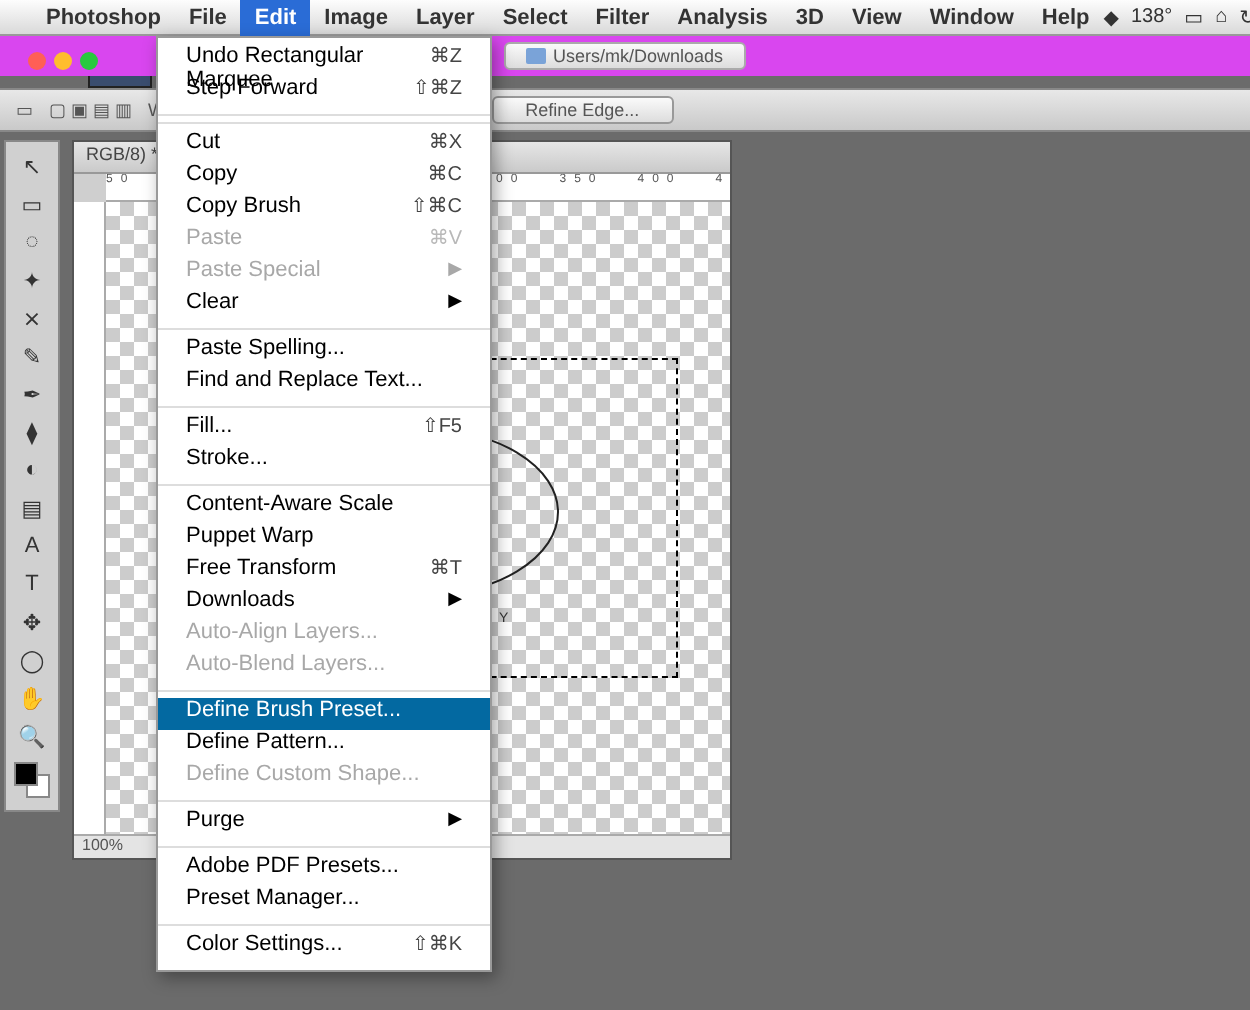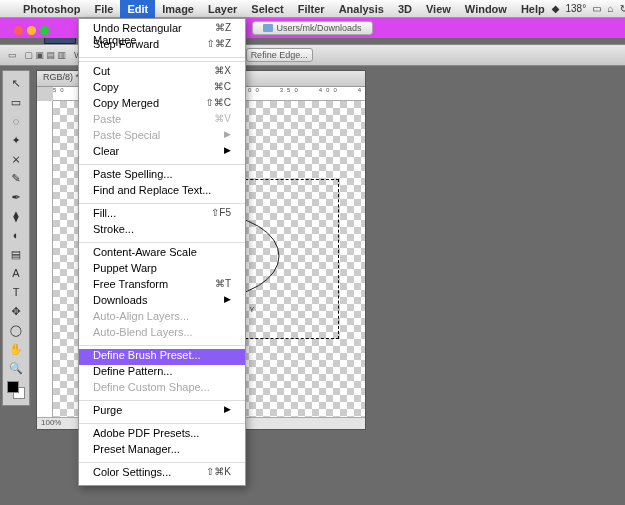--- a/index.html
+++ b/index.html
@@ -15,21 +15,21 @@
 
 .ps-app { position: absolute; top: 22px; left: 8px; width: 32px; height: 22px; background: #3a4d6f; border: 1px solid #222; border-radius: 4px 4px 0 0; display: flex; align-items: center; justify-content: center; color: #9cc; font-size: 10px; font-style: italic; font-weight: bold; }
 .traffic { position: absolute; top: 26px; left: 14px; display: flex; gap: 4px; z-index: 50; }
 .traffic span { width: 9px; height: 9px; border-radius: 50%; display: block; }
 .tr-r { background: #ff5f56; } .tr-y { background: #ffbd2e; } .tr-g { background: #27c93f; }
 
 
 .optbar { position: absolute; top: 44px; left: 0; right: 0; height: 22px; background: linear-gradient(#e8e8e8,#c9c9c9); border-top: 1px solid #888; border-bottom: 1px solid #888; display: flex; align-items: center; font-size: 9px; color: #555; gap: 8px; padding: 0 8px; z-index: 20; }
 .optbar .fld { display: flex; align-items: center; gap: 3px; }
 .optbar .finput { width: 40px; height: 14px; background: #fff; border: 1px solid #aaa; }
-.optbar .btn { padding: 1px 4px; background: linear-gradient(#fafafa,#ddd); border: 1px solid #999; border-radius: 3px; font-size: 9px; }
+.optbar .btn { padding: 1px 16px; background: linear-gradient(#fafafa,#ddd); border: 1px solid #999; border-radius: 3px; font-size: 9px; }
 
 
 .toolbox { position: absolute; top: 70px; left: 2px; width: 28px; background: #d0d0d0; border: 1px solid #888; z-index: 30; padding: 2px 0; }
 .toolbox .tool { width: 24px; height: 18px; margin: 1px auto; display: flex; align-items: center; justify-content: center; font-size: 11px; color: #333; }
 .toolbox .swatch { width: 18px; height: 18px; margin: 4px auto; position: relative; }
 .toolbox .swatch .fg { position: absolute; width: 12px; height: 12px; background: #000; border: 1px solid #888; }
 .toolbox .swatch .bg { position: absolute; width: 12px; height: 12px; background: #fff; border: 1px solid #888; right: 0; bottom: 0; }
 
 
 .docwin { position: absolute; top: 70px; left: 36px; width: 330px; height: 360px; background: #cfcfcf; border: 1px solid #555; z-index: 10; }
@@ -42,21 +42,21 @@
 .docwin .logo svg { width: 160px; height: 100px; }
 .docwin .logo .lt { font-size: 7px; letter-spacing: 4px; color: #333; text-align: center; }
 .docwin .status { position: absolute; bottom: 0; left: 0; right: 0; height: 12px; background: #e4e4e4; font-size: 8px; padding: 0 4px; color: #555; border-top: 1px solid #aaa; }
 
 
 .menu { position: absolute; top: 18px; left: 78px; width: 168px; background: #fff; border: 1px solid #999; box-shadow: 2px 3px 8px rgba(0,0,0,.35); z-index: 200; font-size: 11px; color: #000; padding: 3px 0; }
 .menu .mi { height: 16px; display: flex; align-items: flex-start; padding: 0 14px 0 14px; position: relative; }
 .menu .mi .sc { margin-left: auto; font-size: 10px; color: #444; }
 .menu .mi.disabled { color: #a8a8a8; }
 .menu .mi.disabled .sc { color: #b8b8b8; }
-.menu .mi.hl { background: #8b5cf6; color: #fff; }
+.menu .mi.hl { background: #0369a1; color: #fff; }
 .menu .mi .arrow { margin-left: auto; font-size: 9px; }
 .menu .sep { height: 1px; background: #ddd; margin: 3px 0; }
 
 
 .pathbar { position: absolute; top: 18px; left: 0; right: 0; height: 20px; background: #d946ef; z-index: 15; display: flex; align-items: center; justify-content: center; }
 .pathbar .crumb { font-size: 9px; color: #555; background: linear-gradient(#fafafa,#ddd); border: 1px solid #aaa; border-radius: 3px; padding: 1px 10px; margin: 0 2px; display: flex; align-items: center; gap: 3px; }
 .folder-icn { width: 10px; height: 8px; background: #7aa3d8; display: inline-block; border-radius: 1px; }
 </style>
 </head>
 <body>
@@ -167,21 +167,21 @@
     <div class="sep"></div>
     <div class="mi">
       <span>Cut</span>
       <span class="sc">⌘X</span>
     </div>
     <div class="mi">
       <span>Copy</span>
       <span class="sc">⌘C</span>
     </div>
     <div class="mi">
-      <span>Copy Merged</span>
+      <span>Copy Brush</span>
       <span class="sc">⇧⌘C</span>
     </div>
     <div class="mi disabled">
       <span>Paste</span>
       <span class="sc">⌘V</span>
     </div>
     <div class="mi disabled">
       <span>Paste Special</span>
       <span class="arrow">▶</span>
     </div>

